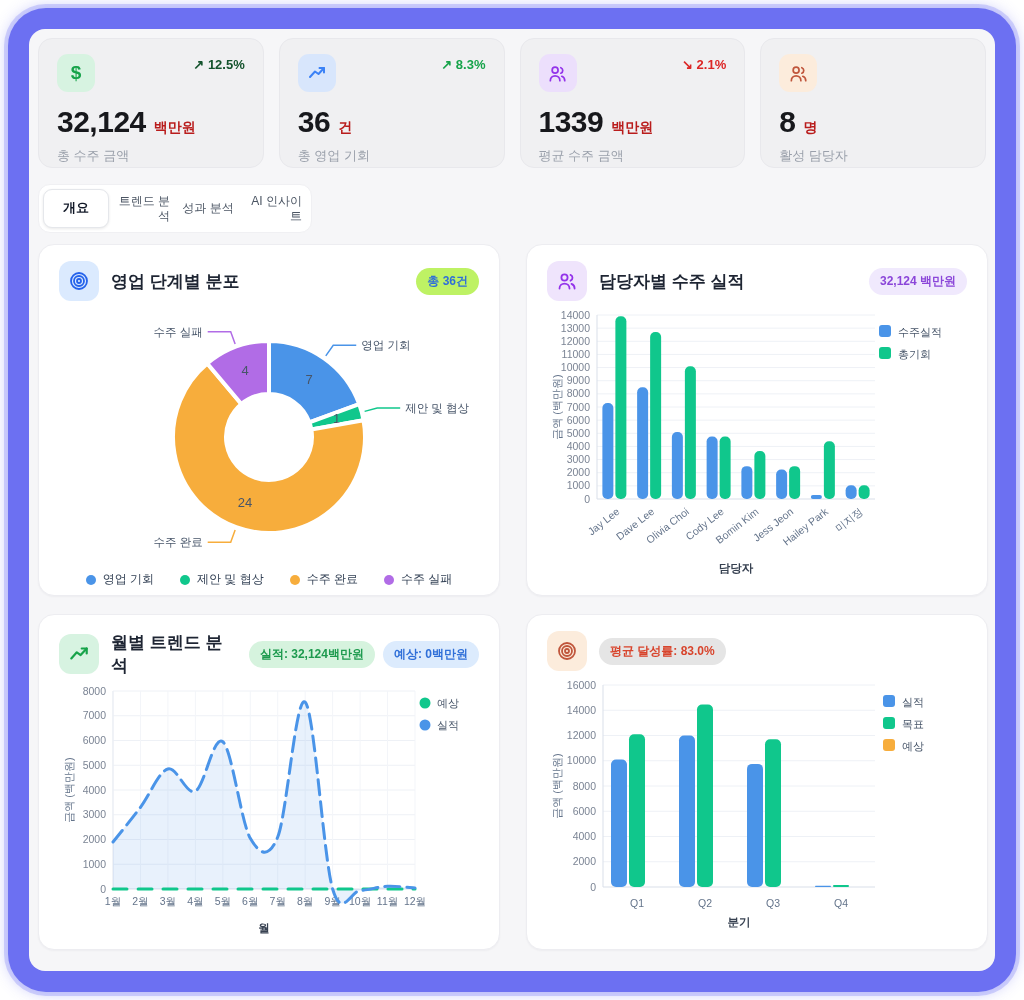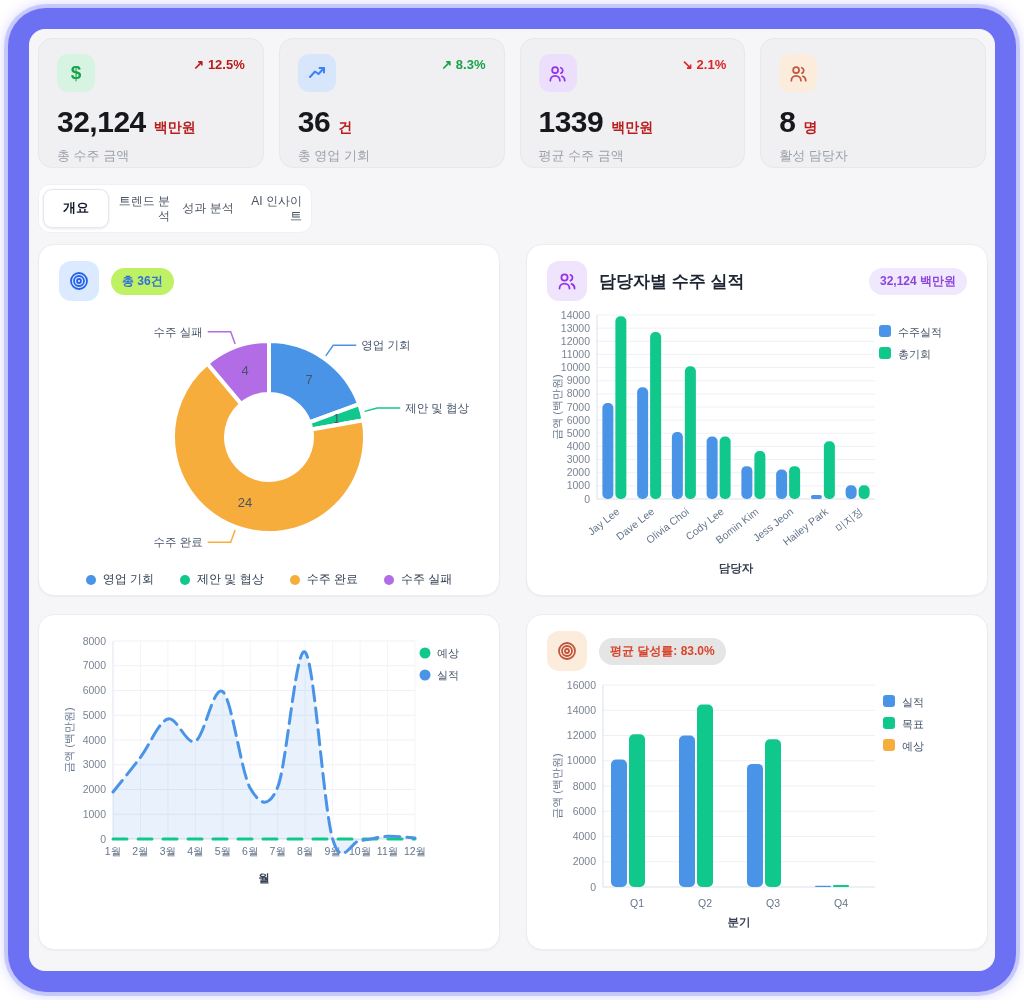--- a/index.html
+++ b/index.html
@@ -80,21 +80,21 @@
 
 <div class="frame">
   <div class="page">
 
     
     <div class="kpi-row">
       <div class="kpi-card">
         <div class="kpi-icon ic-green">
             <span>$</span>
           </div>
-        <div class="kpi-trend" style="color: #b91c1c;"><span>↗</span> <span>12.5%</span></div>
+        <div class="kpi-trend" style="color: #14532d;"><span>↗</span> <span>12.5%</span></div>
         <div class="kpi-value-row">
             <span class="kpi-value">32,124</span>
             <span class="kpi-unit">백만원</span>
           </div>
         <div class="kpi-label">총 수주 금액</div>
       </div>
       <div class="kpi-card">
         <div class="kpi-icon ic-blue">
           <svg width="20" height="20" viewBox="0 0 20 20" fill="none" stroke="currentColor" stroke-width="2" stroke-linecap="round" stroke-linejoin="round">
               <polyline points="3,14 8,8.5 11.5,11 17,5"></polyline>
@@ -154,20 +154,21 @@
 
       <div class="panel" style="height:352px;">
         <div class="panel-head">
           <div class="panel-icon" style="background:#dbeafe;color:#2563eb;">
             <svg width="22" height="22" viewBox="0 0 22 22" fill="none" stroke="currentColor" stroke-width="1.8">
                 <circle cx="11" cy="11" r="8"></circle>
                 <circle cx="11" cy="11" r="5"></circle>
                 <circle cx="11" cy="11" r="2"></circle>
               </svg>
           </div>
+          <div class="panel-title">영업 단계별 분포</div>
           <div class="badges">
               <span class="badge" style="background: #bef264; color: rgb(47, 111, 216);">총 36건</span>
             </div>
         </div>
         <svg id="chart-0" width="420" height="260">
             <path d="M210,36 A96,96 0 0 1 300.2104915954472,99.1660662407358 L250.40678269379407,117.29313383699625 A43,43 0 0 0 210,89 Z" fill="#4a94e8" stroke="#fff" stroke-width="4" stroke-linejoin="round"></path>
             <text x="250.15035054457323" y="78.65935689977057" font-size="13" fill="#475569" text-anchor="middle">7</text>
             <path d="M266.7840671987536,50.90394761538981 L274.24056087131714,40.25497103963292 L297.24056087131714,40.25497103963292" stroke="#4a94e8" fill="none" stroke-width="1.5"></path>
             <text x="302.24056087131714" y="44.25497103963292" font-size="11.5" fill="#475569" text-anchor="start">영업 기회</text>
             <path d="M300.2104915954472,99.1660662407358 A96,96 0 0 1 304.54154428917195,115.32977494397468 L252.34673337952495,124.533128360322 A43,43 0 0 0 250.40678269379407,117.29313383699625 Z" fill="#10c78c" stroke="#fff" stroke-width="4" stroke-linejoin="round"></path>
@@ -277,20 +278,33 @@
             <rect x="311.625" y="180.2" width="11" height="13.8" rx="5" fill="#10c78c"></rect>
             <text x="316.625" y="208" font-size="10.5" fill="#64748b" text-anchor="end" transform="rotate(-38 316.625 208)">미지정</text>
             <rect x="332" y="20" width="12" height="12" rx="3" fill="#4a94e8"></rect>
             <text x="351" y="30.5" font-size="11" fill="#475569">수주실적</text>
             <rect x="332" y="42" width="12" height="12" rx="3" fill="#10c78c"></rect>
             <text x="351" y="52.5" font-size="11" fill="#475569">총기회</text>
           </svg>
       </div>
 
       <div class="panel" style="height:336px;">
+        <div class="panel-head">
+          <div class="panel-icon" style="background:#d7f3e1;color:#17a34a;">
+            <svg width="22" height="22" viewBox="0 0 20 20" fill="none" stroke="currentColor" stroke-width="2" stroke-linecap="round" stroke-linejoin="round">
+                <polyline points="3,14 8,8.5 11.5,11 17,5"></polyline>
+                <polyline points="12.5,5 17,5 17,9.5"></polyline>
+              </svg>
+          </div>
+          <div class="panel-title">월별 트렌드 분석</div>
+          <div class="badges">
+            <span class="badge" style="background: rgb(214, 243, 222); color: rgb(29, 154, 78);">실적: 32,124백만원</span>
+            <span class="badge" style="background: rgb(220, 235, 253); color: rgb(47, 111, 216);">예상: 0백만원</span>
+          </div>
+        </div>
         <svg id="chart-2" width="420" height="256">
             <line x1="54" y1="208" x2="356" y2="208" stroke="#d9dfe9" stroke-width="1"></line>
             <text x="47" y="211.5" font-size="10.5" fill="#7b8494" text-anchor="end">0</text>
             <line x1="54" y1="183.25" x2="356" y2="183.25" stroke="#eef1f6" stroke-width="1"></line>
             <text x="47" y="186.75" font-size="10.5" fill="#7b8494" text-anchor="end">1000</text>
             <line x1="54" y1="158.5" x2="356" y2="158.5" stroke="#eef1f6" stroke-width="1"></line>
             <text x="47" y="162" font-size="10.5" fill="#7b8494" text-anchor="end">2000</text>
             <line x1="54" y1="133.75" x2="356" y2="133.75" stroke="#eef1f6" stroke-width="1"></line>
             <text x="47" y="137.25" font-size="10.5" fill="#7b8494" text-anchor="end">3000</text>
             <line x1="54" y1="109" x2="356" y2="109" stroke="#eef1f6" stroke-width="1"></line>

